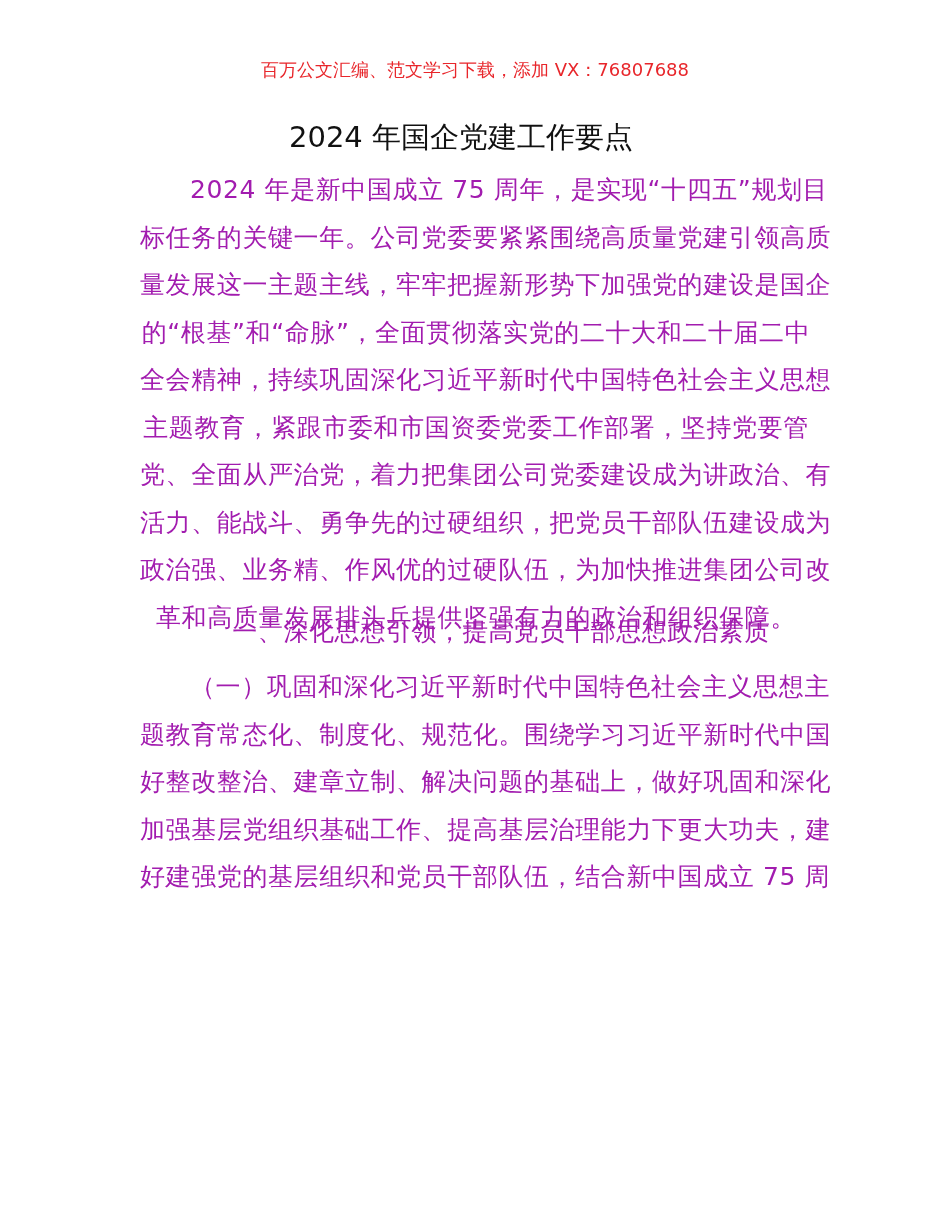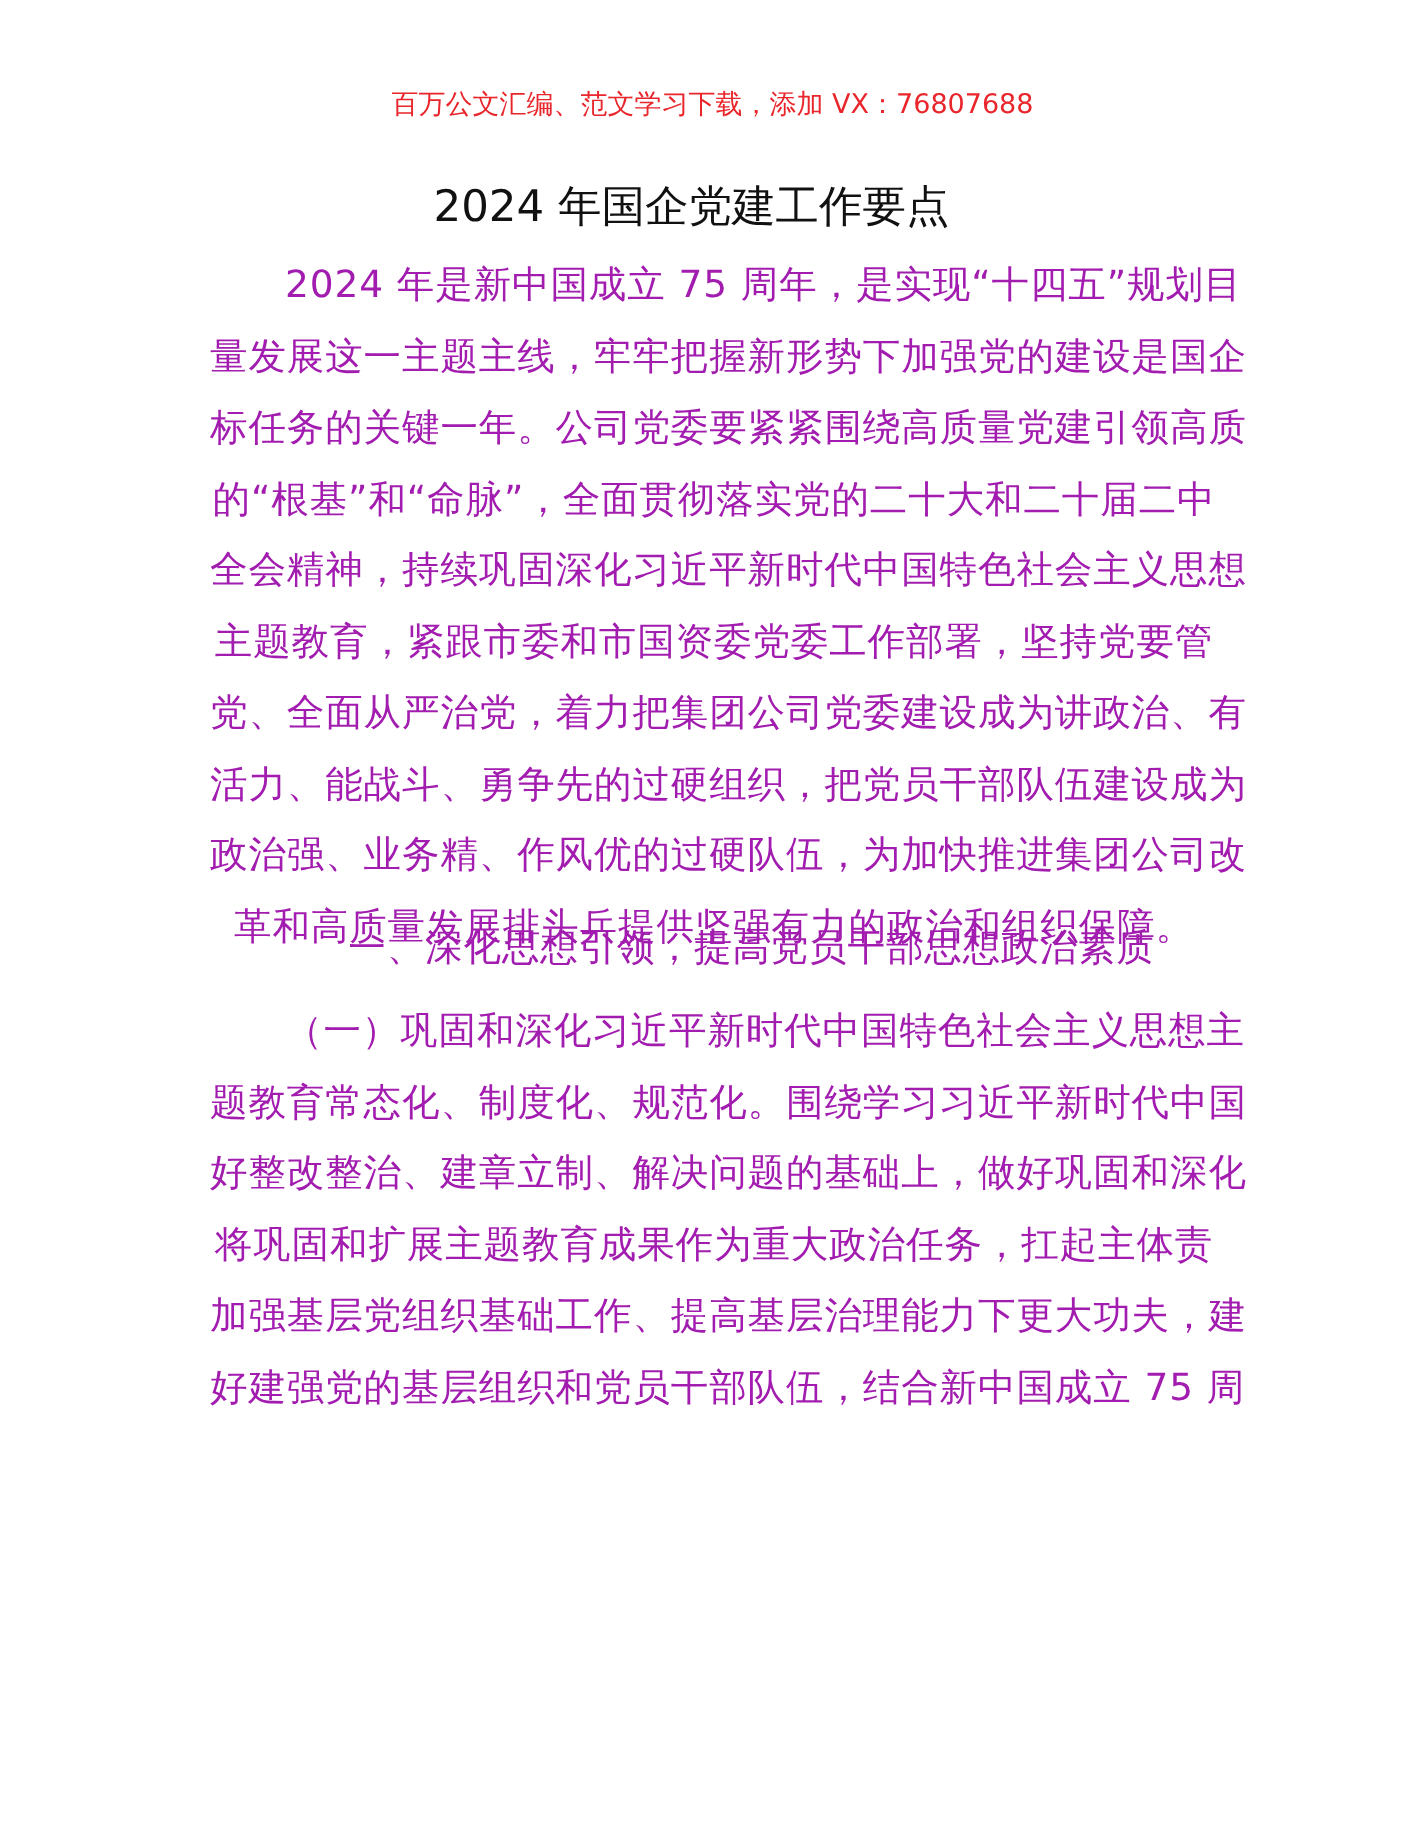--- a/index.html
+++ b/index.html
@@ -16,35 +16,34 @@
 </style>
 </head>
 <body>
 
 <div class="header">百万公文汇编、范文学习下载，添加 VX：76807688</div>
 
 <div class="title">2024 年国企党建工作要点</div>
 
 <div class="body" style="top:166px;">
   <div class="line indent">2024 年是新中国成立 75 周年，是实现“十四五”规划目</div>
+  <div class="line">标任务的关键一年。公司党委要紧紧围绕高质量党建引领高质</div>
   <div class="line">量发展这一主题主线，牢牢把握新形势下加强党的建设是国企</div>
-  <div class="line">标任务的关键一年。公司党委要紧紧围绕高质量党建引领高质</div>
   <div class="line">的“根基”和“命脉”，全面贯彻落实党的二十大和二十届二中</div>
   <div class="line">全会精神，持续巩固深化习近平新时代中国特色社会主义思想</div>
   <div class="line">主题教育，紧跟市委和市国资委党委工作部署，坚持党要管</div>
   <div class="line">党、全面从严治党，着力把集团公司党委建设成为讲政治、有</div>
   <div class="line">活力、能战斗、勇争先的过硬组织，把党员干部队伍建设成为</div>
   <div class="line">政治强、业务精、作风优的过硬队伍，为加快推进集团公司改</div>
   <div class="line">革和高质量发展排头兵提供坚强有力的政治和组织保障。</div>
 </div>
 
 <div class="body" style="top:608px;">
   <div class="line indent">一、深化思想引领，提高党员干部思想政治素质</div>
 </div>
 
 <div class="body" style="top:663px;">
   <div class="line indent">（一）巩固和深化习近平新时代中国特色社会主义思想主</div>
   <div class="line">题教育常态化、制度化、规范化。围绕学习习近平新时代中国</div>
   <div class="line">好整改整治、建章立制、解决问题的基础上，做好巩固和深化</div>
-  <div class="line">将巩固和扩展主题教育成果作为重大政治任务，扛起主体责</div>
   <div class="line">加强基层党组织基础工作、提高基层治理能力下更大功夫，建</div>
   <div class="line">好建强党的基层组织和党员干部队伍，结合新中国成立 75 周</div>
 </div>
 
 </body></html>

